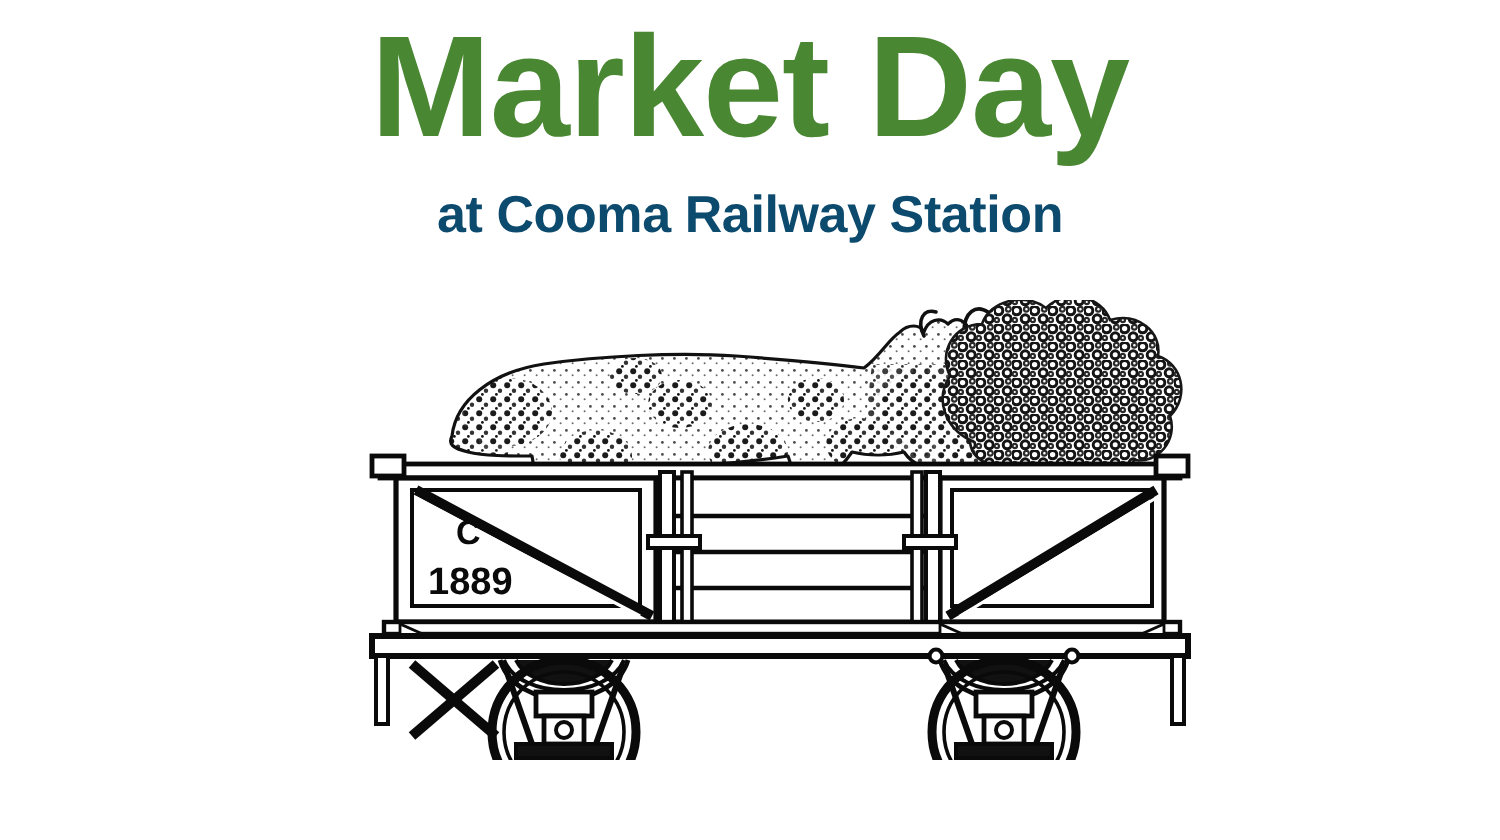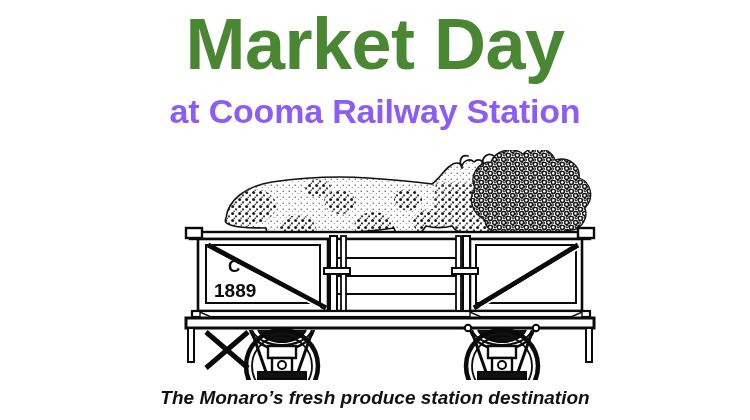--- a/index.html
+++ b/index.html
@@ -33,24 +33,24 @@
     line-height: 1.0;
     letter-spacing: -0.5px;
     color: #4a8733;
     white-space: nowrap;
   }
   #subtitle {
     margin: 0;
     padding-top: 14px;
     font-family: "Liberation Sans", sans-serif;
     font-weight: 700;
-    font-size: 34px;
+    font-size: 26px;
     line-height: 1.0;
     letter-spacing: -0.2px;
-    color: #8b5cf6;
+    color: #0c4a6e;
     white-space: nowrap;
   }
 
   
   #illustration {
     position: absolute;
     left: 0;
     top: 150px;
     width: 750px;
     height: 230px;
@@ -299,15 +299,14 @@
 
       <text x="228" y="122" font-family="Liberation Sans, sans-serif" font-size="17" font-weight="700" fill="#0a0a0a">
         <tspan id="wagon-letter">C</tspan>
       </text>
       <text x="214" y="147" font-family="Liberation Sans, sans-serif" font-size="19" font-weight="700" fill="#0a0a0a">
         <tspan id="wagon-year">1889</tspan>
       </text>
     </svg>
   </div>
 
-  <p id="tagline">The Monaro’s fresh produce station destination</p>
 
 </div>
 
 </body></html>

